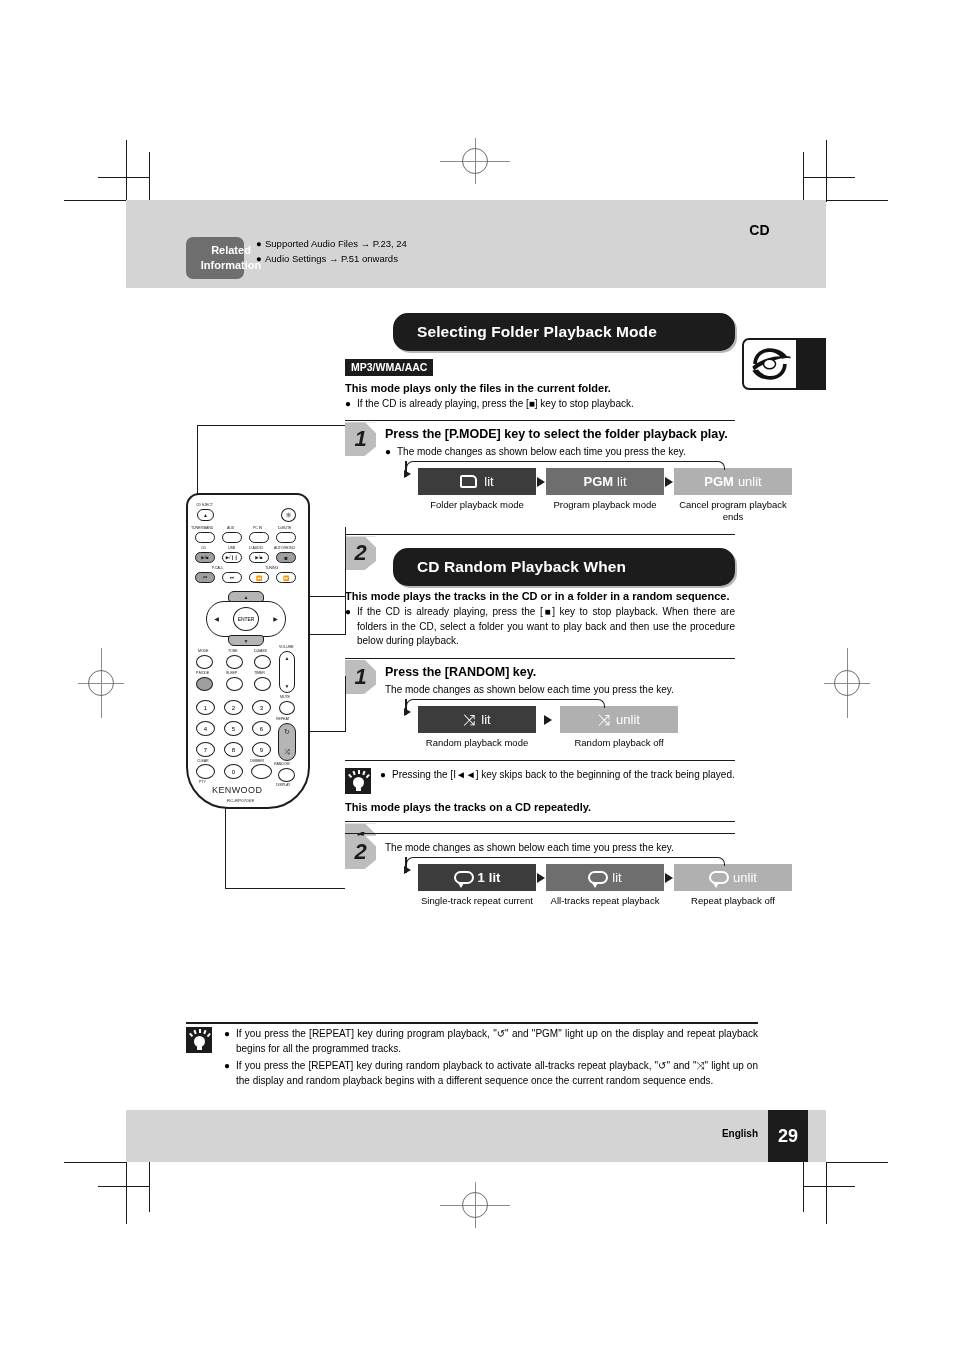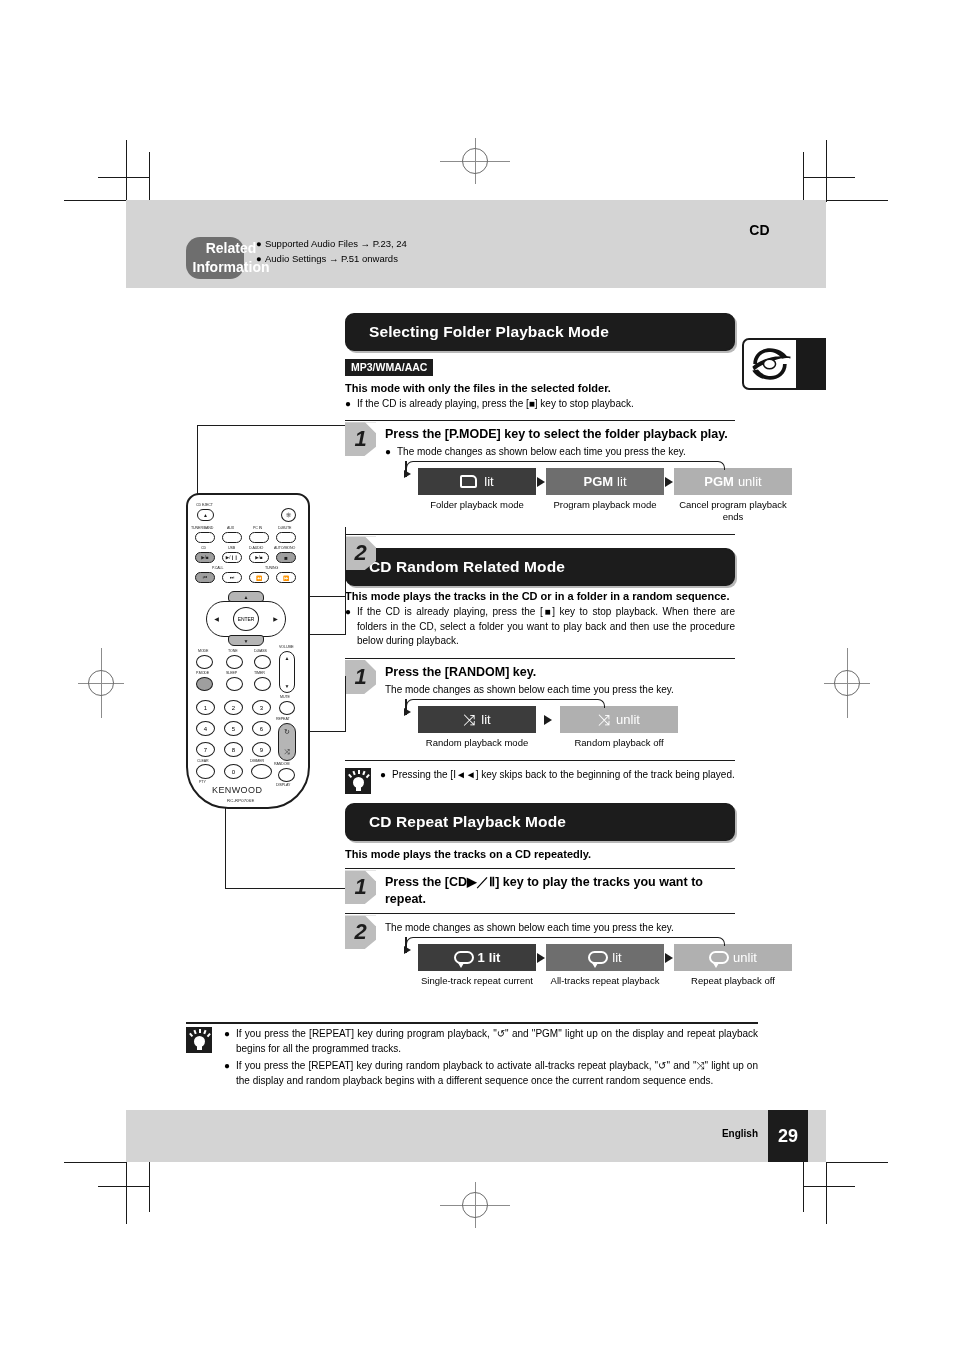--- a/index.html
+++ b/index.html
@@ -25,23 +25,23 @@
   .topband {
     position:absolute; left:126px; top:200px; width:700px; height:88px;
     background:#d4d4d4;
   }
   .cd-corner {
     position:absolute; right:56px; top:22px;
     font-size:14px; font-weight:bold; letter-spacing:.3px;
   }
   .related-box {
     position:absolute; left:60px; top:37px; width:58px; height:42px;
-    background:#6e6e6e; color:#fff; border-radius:14px;
+    background:#6e6e6e; color:#fff; border-radius:7px;
     display:flex; flex-direction:column; align-items:center; justify-content:center;
-    font-size:14px; font-weight:bold; line-height:1.35;padding-left:32px;
+    font-size:11px; font-weight:bold; line-height:1.35;padding-left:32px;
   }
   .related-list { position:absolute; left:130px; top:36px; font-size:9.5px; line-height:1.58; }
   .related-list div { white-space:nowrap; }
   .related-list .bullet { display:inline-block; width:9px; }
 
   
   .botband {
     position:absolute; left:126px; top:1110px; width:700px; height:52px;
     background:#d4d4d4;
   }
@@ -57,24 +57,25 @@
   .cdtab { position:absolute; left:742px; top:338px; width:84px; height:52px; }
   .cdtab .white { position:absolute; left:0; top:0; width:56px; height:52px; background:#fff;
                   border:2px solid #1a1a1a; border-radius:7px 0 0 7px; }
   .cdtab .black { position:absolute; left:56px; top:0; width:28px; height:52px; background:#1a1a1a; }
 
   
   .content { position:absolute; left:345px; top:313px; width:390px; }
 
   .section-title {
     background:#1c1c1c; color:#fff;
-    border:2px solid #1c1c1c; border-radius:9px;
+    border:2px solid #1c1c1c; border-radius:15px;
     padding:8px 0 8px 22px;
     font-size:15.5px; font-weight:bold; letter-spacing:.1px;
     box-shadow: 2px 2px 0 rgba(0,0,0,.28);
+    margin-left: 48px;
   }
   .tagbox {
     display:inline-block; background:#1c1c1c; color:#fff;
     font-size:10.5px; font-weight:bold; padding:2px 6px 3px; margin-top:8px;
   }
   .lead { font-size:11px; font-weight:bold; margin-top:6px; }
   .bul { font-size:10px; margin-top:3px; line-height:1.42; display:flex; }
   .bul .dot { flex:0 0 12px; }
   .bul .tx { flex:1; text-align:justify; }
 
@@ -265,21 +266,21 @@
     </svg>
   </div>
   <div class="black"></div>
 </div>
 
 <div class="content">
 
   
   <div class="section-title">Selecting Folder Playback Mode</div>
   <div class="tagbox">MP3/WMA/AAC</div>
-  <div class="lead">This mode with only the files in the selected folder.</div>
+  <div class="lead">This mode plays only the files in the current folder.</div>
   <div class="bul">
     <span class="dot">●</span>
     <span class="tx">If the CD is already playing, press the [■] key to stop playback.</span>
   </div>
 
   
   <div class="step">
     <div class="stepnum">1</div>
     <div class="step-title">Press the [P.MODE] key to select the folder playback play.</div>
     <div class="step-sub withdot">
@@ -324,21 +325,21 @@
       </div>
     </div>
   </div>
 
   
   <div class="step" style="margin-top:12px;">
     <div class="stepnum">2</div>
   </div>
 
   
-  <div class="section-title" style="margin-top:8px;">CD Random Related Mode</div>
+  <div class="section-title" style="margin-top:8px;">CD Random Playback When</div>
   <div class="lead" style="margin-top:4px;">This mode plays the tracks in the CD or in a folder in a random sequence.</div>
   <div class="bul">
     <span class="dot">●</span>
     <span class="tx">If the CD is already playing, press the [■] key to stop playback. When there are folders in the CD, select a folder you want to play back and then use the procedure below during playback.</span>
   </div>
 
   <div class="step" style="margin-top:10px;">
     <div class="stepnum">1</div>
     <div class="step-title">Press the [RANDOM] key.</div>
     <div class="step-sub">The mode changes as shown below each time you press the key.</div>
@@ -382,26 +383,24 @@
     </div>
     <div class="hint-body">
       <div class="row">
         <span class="dot">●</span>
         <span class="tx">Pressing the [I◄◄] key skips back to the beginning of the track being played.</span>
       </div>
     </div>
   </div>
 
   
-  <div class="section-title" style="margin-top:9px;">CD Repeat Playback Mode</div>
   <div class="lead" style="margin-top:7px;">This mode plays the tracks on a CD repeatedly.</div>
 
   <div class="step" style="margin-top:8px;">
     <div class="stepnum">1</div>
-    <div class="step-title" style="min-height:30px;">Press the [CD▶／Ⅱ] key to play the tracks you want to repeat.</div>
   </div>
 
   <div class="step" style="margin-top:6px;">
     <div class="stepnum">2</div>
     <div class="step-sub">The mode changes as shown below each time you press the key.</div>
 
     <div class="flow">
       <div class="loop-top"></div>
       <div class="loop-stem"></div>
       <div class="loop-arrow"></div>

